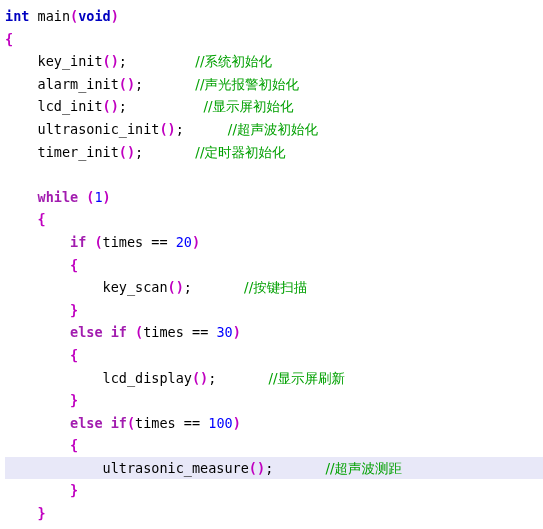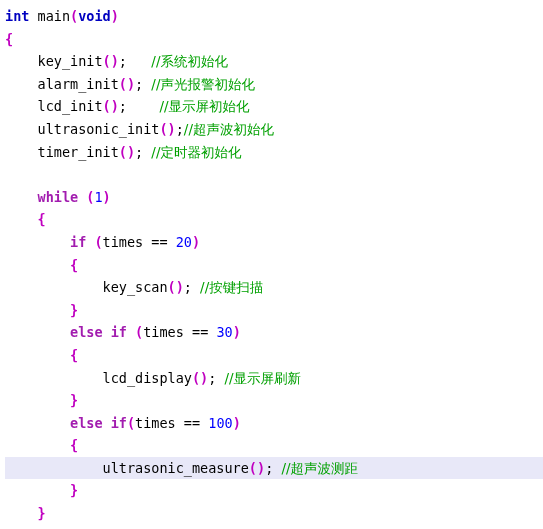--- a/index.html
+++ b/index.html
@@ -34,21 +34,21 @@
     white-space: pre;
   }
   .line.hl {
     background: #e8e8f8;
   }
   .kw { color: #a21caf; font-weight: bold; }
   .type { color: #0000c0; font-weight: bold; }
   .fn { color: #000000; }
   .punc { color: #c000c0; font-weight: bold; }
   .num { color: #0000ff; }
-  .cmt { color: #00a000; }
+  .cmt { color: #00a000; margin-left: 44px; }
   .plain { color: #000000; }
   .cjk { font-family: "DejaVu Sans", sans-serif; }
 </style>
 </head>
 <body>
 
 <div class="editor">
   <div class="code" id="code-body"><div class="line"><span class="type">int</span><span class="plain"> </span><span class="fn">main</span><span class="punc">(</span><span class="type">void</span><span class="punc">)</span></div><div class="line"><span class="punc">{</span></div><div class="line"><span class="plain">    </span><span class="fn">key_init</span><span class="punc">()</span><span class="plain">;</span><span class="plain">   </span><span class="cmt cjk">//系统初始化</span></div><div class="line"><span class="plain">    </span><span class="fn">alarm_init</span><span class="punc">()</span><span class="plain">; </span><span class="cmt cjk">//声光报警初始化</span></div><div class="line"><span class="plain">    </span><span class="fn">lcd_init</span><span class="punc">()</span><span class="plain">;</span><span class="plain">    </span><span class="cmt cjk">//显示屏初始化</span></div><div class="line"><span class="plain">    </span><span class="fn">ultrasonic_init</span><span class="punc">()</span><span class="plain">;</span><span class="cmt cjk">//超声波初始化</span></div><div class="line"><span class="plain">    </span><span class="fn">timer_init</span><span class="punc">()</span><span class="plain">; </span><span class="cmt cjk">//定时器初始化</span></div><div class="line">&nbsp;</div><div class="line"><span class="plain">    </span><span class="kw">while</span><span class="plain"> </span><span class="punc">(</span><span class="num">1</span><span class="punc">)</span></div><div class="line"><span class="plain">    </span><span class="punc">{</span></div><div class="line"><span class="plain">        </span><span class="kw">if</span><span class="plain"> </span><span class="punc">(</span><span class="plain">times == </span><span class="num">20</span><span class="punc">)</span></div><div class="line"><span class="plain">        </span><span class="punc">{</span></div><div class="line"><span class="plain">            </span><span class="fn">key_scan</span><span class="punc">()</span><span class="plain">; </span><span class="cmt cjk">//按键扫描</span></div><div class="line"><span class="plain">        </span><span class="punc">}</span></div><div class="line"><span class="plain">        </span><span class="kw">else</span><span class="plain"> </span><span class="kw">if</span><span class="plain"> </span><span class="punc">(</span><span class="plain">times == </span><span class="num">30</span><span class="punc">)</span></div><div class="line"><span class="plain">        </span><span class="punc">{</span></div><div class="line"><span class="plain">            </span><span class="fn">lcd_display</span><span class="punc">()</span><span class="plain">; </span><span class="cmt cjk">//显示屏刷新</span></div><div class="line"><span class="plain">        </span><span class="punc">}</span></div><div class="line"><span class="plain">        </span><span class="kw">else</span><span class="plain"> </span><span class="kw">if</span><span class="punc">(</span><span class="plain">times == </span><span class="num">100</span><span class="punc">)</span></div><div class="line"><span class="plain">        </span><span class="punc">{</span></div><div class="line hl"><span class="plain">            </span><span class="fn">ultrasonic_measure</span><span class="punc">()</span><span class="plain">; </span><span class="cmt cjk">//超声波测距</span></div><div class="line"><span class="plain">        </span><span class="punc">}</span></div><div class="line"><span class="plain">    </span><span class="punc">}</span></div><div class="line">&nbsp;</div></div>
 </div>
 

